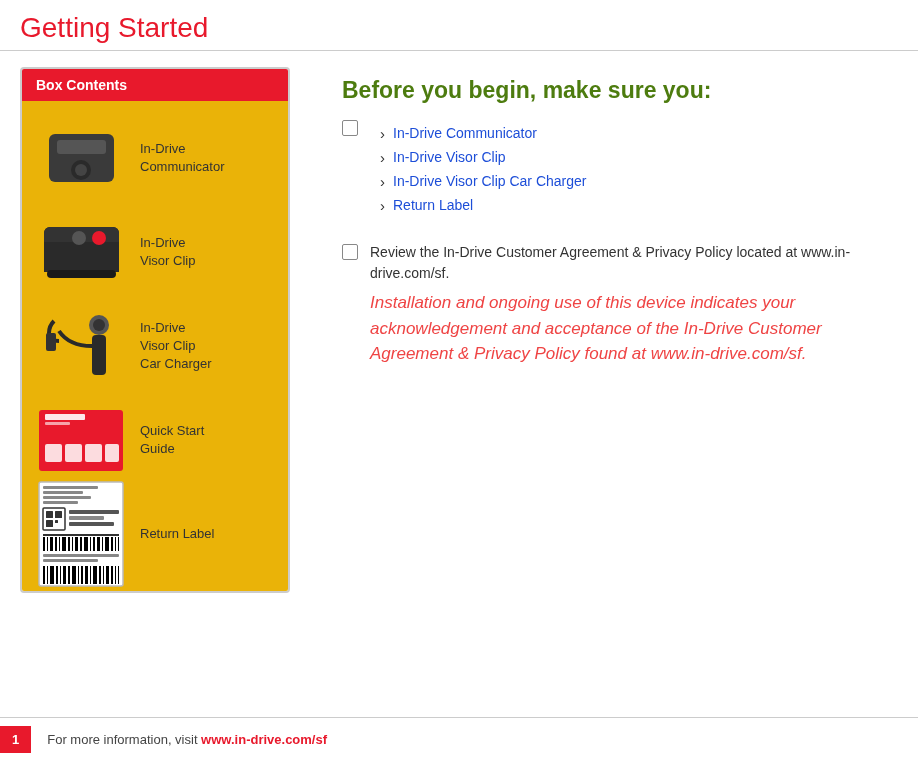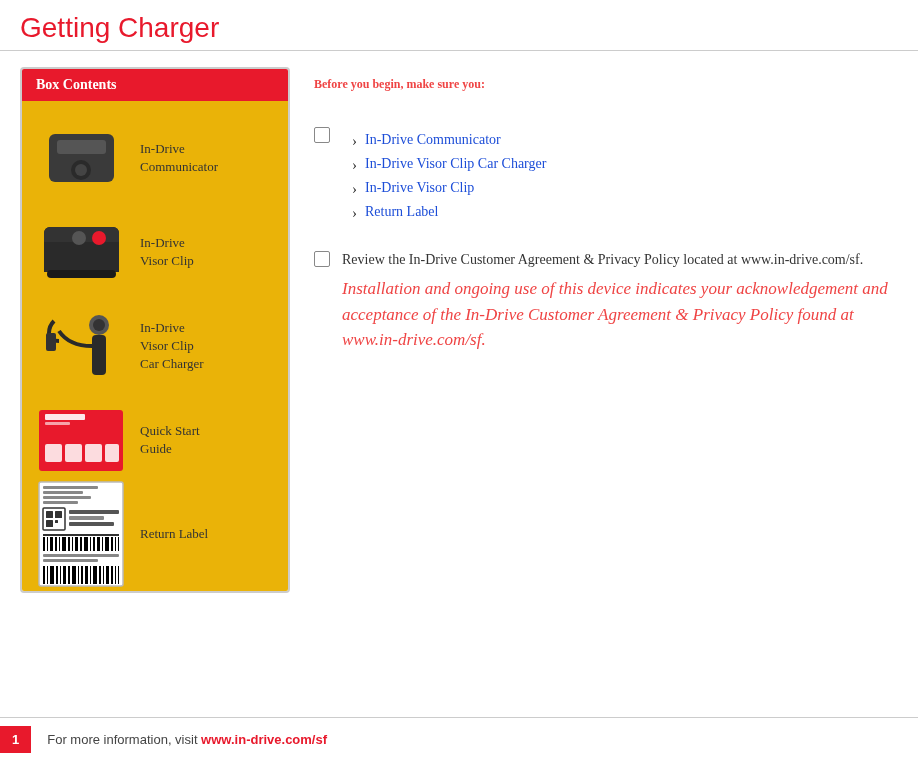--- a/index.html
+++ b/index.html
@@ -20,22 +20,21 @@
     .page-title {
       font-size: 28px;
       color: #e8192c;
       font-weight: normal;
     }
 
     
     .main-content {
       display: flex;
       padding: 16px 20px;
-      gap: 4px;
-      font-family: Liberation Serif, serif;
+      gap: 32px;
     }
 
     
     .box-contents-panel {
       width: 270px;
       min-width: 270px;
       border: 2px solid #ccc;
       border-radius: 4px;
       overflow: hidden;
     }
@@ -69,24 +68,24 @@
       color: #333;
       line-height: 1.4;
     }
 
     
     .right-content {
       flex: 1;
       padding: 10px 10px 10px 20px;
     }
     .checklist-title {
-      font-size: 12px;
+      font-size: 23px;
       font-weight: bold;
-      margin-bottom: 33px;
-      color: #ef4444;
+      margin-bottom: 14px;
+      color: #4d7c0f;
     }
     .checklist-item {
       display: flex;
       align-items: flex-start;
       margin-bottom: 24px;
       gap: 12px;
     }
     .checkbox {
       width: 16px;
       height: 16px;
@@ -154,21 +153,21 @@
     }
     .footer-link {
       color: #e8192c;
       font-weight: bold;
     }
   </style>
 </head>
 <body>
 
 <div class="page-header">
-  <h1 class="page-title">Getting Charger</h1>
+  <h1 class="page-title">Getting Started</h1>
 </div>
 
 <div class="main-content">
 
   <div class="box-contents-panel">
     <div class="box-contents-header">Box Contents</div>
     <div class="box-contents-body">
 
       <div class="box-item">
         <div class="box-item-image">
@@ -302,24 +301,24 @@
     <div class="checklist-title">Before you begin, make sure you:</div>
 
     <div class="checklist-item">
       <div class="checkbox"></div>
       <div class="checklist-item-content">
         <ul class="sub-list">
           <li>
               <span>In-Drive Communicator</span>
             </li>
           <li>
-              <span>In-Drive Visor Clip Car Charger</span>
+              <span>In-Drive Visor Clip</span>
             </li>
           <li>
-              <span>In-Drive Visor Clip</span>
+              <span>In-Drive Visor Clip Car Charger</span>
             </li>
           <li>
               <span>Return Label</span>
             </li>
         </ul>
       </div>
     </div>
 
     <div class="checklist-item">
       <div class="checkbox"></div>

